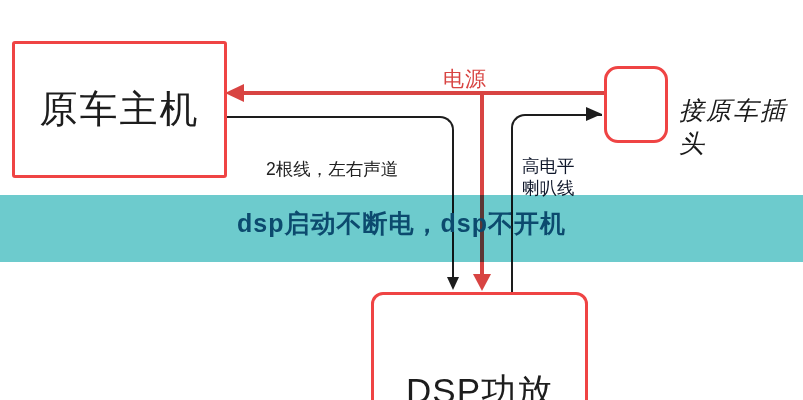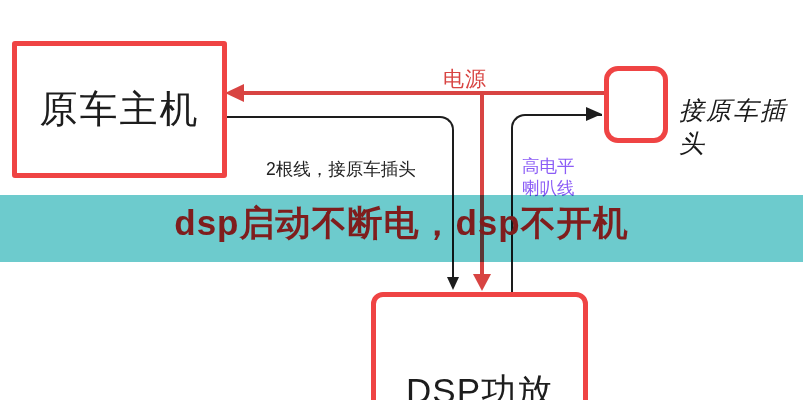--- a/index.html
+++ b/index.html
@@ -2,21 +2,21 @@
 <html><head>
 <meta charset="utf-8">
 <style>
   html,body{margin:0;padding:0;background:#fff;}
   #stage{
     position:relative;width:803px;height:400px;background:#ffffff;overflow:hidden;
     font-family:"Liberation Sans","DejaVu Sans",sans-serif;color:#1d1d1d;margin-top:28px;
   }
   .abs{position:absolute;}
   
-  .node{box-sizing:border-box;border:5px solid #ef4444;background:#ffffff;
+  .node{box-sizing:border-box;border:3px solid #ef4444;background:#ffffff;
         display:flex;align-items:center;justify-content:center;}
   #head-unit{left:12px;top:13px;width:215px;height:137px;border-radius:3px;}
   #head-unit .lbl{font-size:38px;letter-spacing:2px;}
   #plug{left:604px;top:38px;width:64px;height:77px;border-radius:14px;}
   #dsp{left:371px;top:264px;width:217px;height:161px;border-radius:12px;}
   #dsp .lbl{font-size:35px;padding-top:38px;letter-spacing:1px;}
   
   .wire{box-sizing:border-box;}
   #power-wire{left:242px;top:63px;width:363px;height:4px;background:#d84442;}
   #power-vwire{left:480px;top:65px;width:4px;height:183px;background:#d84442;}
@@ -37,48 +37,48 @@
   #low-arrow-down{left:447px;top:249px;
     border-left:6.5px solid transparent;border-right:6.5px solid transparent;
     border-top:13px solid #1d1d1d;}
   #high-arrow-right{left:586px;top:79px;
     border-top:7px solid transparent;border-bottom:7px solid transparent;
     border-left:16px solid #1d1d1d;}
   
   #power-label{left:443px;top:37px;font-size:21px;color:#d84442;letter-spacing:1px;}
   #low-label{left:293px;top:92px;font-size:20px;font-weight:bold;color:#c3151b;letter-spacing:1px;}
   #low-desc{left:266px;top:129px;font-size:17.5px;color:#222;}
-  #high-label{left:522px;top:128px;font-size:17.5px;color:#8b5cf6;line-height:1.25;}
+  #high-label{left:522px;top:128px;font-size:17.5px;color:#0f172a;line-height:1.25;}
   #aux-label{left:459px;top:266px;font-size:19px;font-weight:bold;color:#c02227;
              letter-spacing:2px;transform:rotate(90deg);transform-origin:0 0;white-space:nowrap;}
   #plug-caption{left:679px;top:66px;font-size:25px;letter-spacing:2px;color:#1a1a1a;font-style:italic;}
   
   #banner-bg{left:0;top:167px;width:803px;height:67px;background:#6dcbcd;
              mix-blend-mode:multiply;}
   #banner-text{left:0;top:167px;width:803px;height:56px;display:flex;
-               align-items:center;justify-content:center;color:#7f1d1d;
-               font-size:35px;font-weight:bold;letter-spacing:1px;}
+               align-items:center;justify-content:center;color:#0c4a6e;
+               font-size:25px;font-weight:bold;letter-spacing:1px;}
 </style>
 </head>
 <body>
 
 <div id="stage">
 
   <div class="abs wire" id="power-wire"></div>
   <div class="abs wire" id="power-vwire"></div>
   <div class="abs wire" id="low-wire"></div>
   <div class="abs wire" id="high-wire"></div>
 
   <div class="abs tri" id="power-arrow-left"></div>
   <div class="abs tri" id="power-arrow-down"></div>
   <div class="abs tri" id="low-arrow-down"></div>
   <div class="abs tri" id="high-arrow-right"></div>
 
   <div class="abs" id="power-label">电源</div>
-  <div class="abs" id="low-desc">2根线，接原车插头</div>
+  <div class="abs" id="low-desc">2根线，左右声道</div>
   <div class="abs" id="high-label">
     <div>高电平</div>
     <div>喇叭线</div>
   </div>
   <div class="abs" id="aux-label">AUX</div>
 
   <div class="abs node" id="head-unit">
     <span class="lbl">原车主机</span>
   </div>
   <div class="abs node" id="plug"></div>

